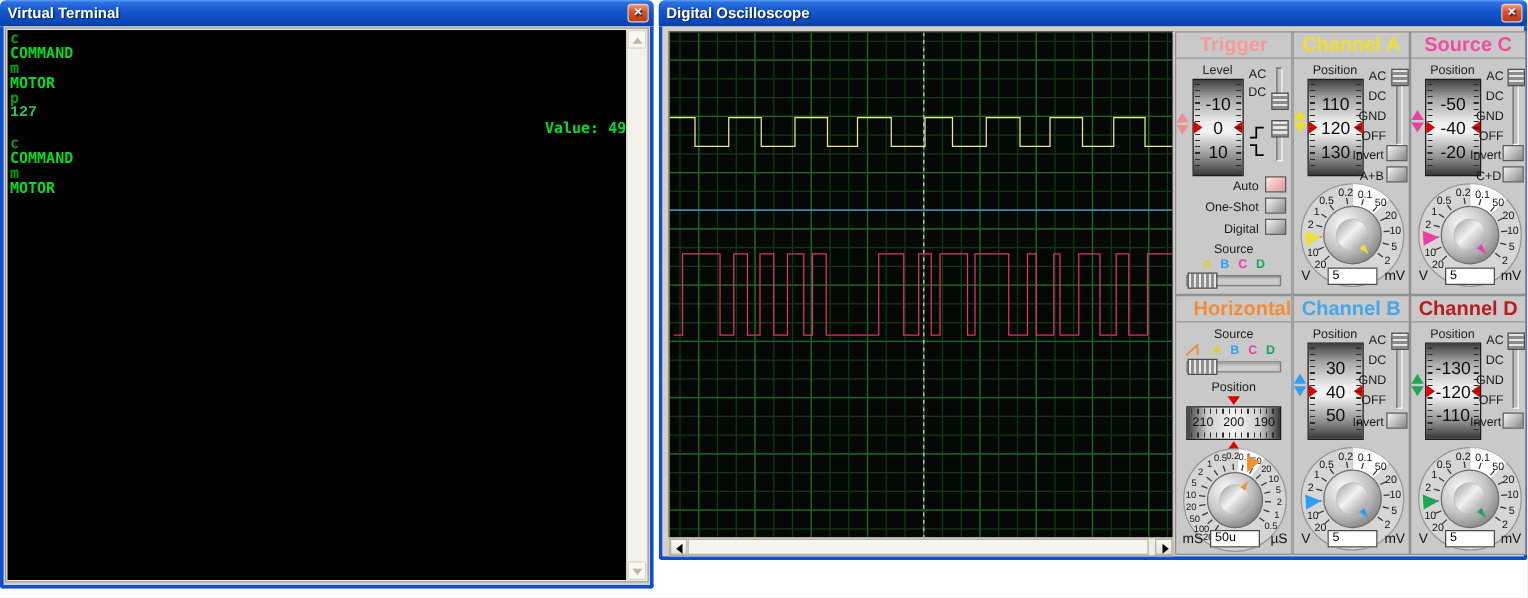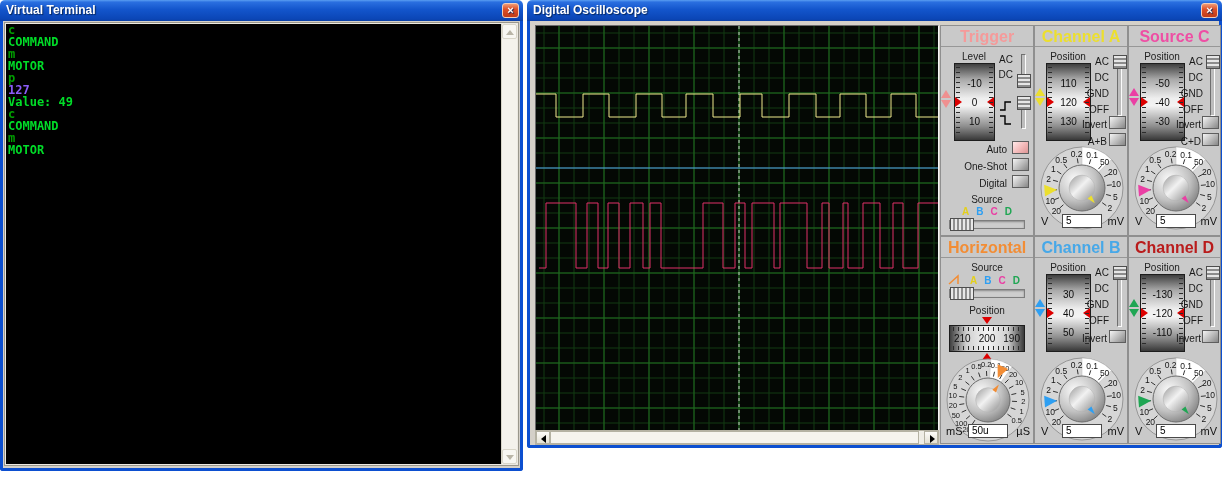--- a/index.html
+++ b/index.html
@@ -41,21 +41,21 @@
   .panel{position:absolute;width:94px;height:211px;background:#c9c9c9;border:1px solid #8f8f8f;font-size:10px;color:#1a1a1a;}
   .panel-title{position:absolute;left:0;right:0;top:0;height:21px;line-height:21px;text-align:center;
     font-weight:bold;font-size:16px;border-bottom:1px solid #979797;}
   .sub-label{position:absolute;text-align:center;font-size:10px;color:#222;}
   
   .vslider{position:absolute;border:1px solid #1d1d1d;
     background:linear-gradient(180deg,#3f3f3f 0%,#a8a8a8 20%,#eeeeee 45%,#f3f3f3 55%,#8e8e8e 82%,#383838 100%);}
   .vslider::before,.vslider::after{content:"";position:absolute;top:3px;bottom:3px;width:4px;
     background:repeating-linear-gradient(180deg,#2b2b2b 0 1px,transparent 1px 5px);}
   .vslider::before{left:1px;} .vslider::after{right:1px;}
-  .vs-num{position:absolute;left:0;width:100%;text-align:center;font-size:10px;color:#0d0d0d;transform:translateY(-50%);}
+  .vs-num{position:absolute;left:0;width:100%;text-align:center;font-size:14px;color:#0d0d0d;transform:translateY(-50%);}
   .tri-l,.tri-r{position:absolute;top:50%;transform:translateY(-50%);width:0;height:0;
     border-top:5px solid transparent;border-bottom:5px solid transparent;}
   .tri-l{left:0;border-left:7px solid #dd0000;}
   .tri-r{right:0;border-right:7px solid #dd0000;}
   .dbl-arrow{position:absolute;width:12px;}
   .dbl-arrow i{display:block;width:0;height:0;border-left:5px solid transparent;border-right:5px solid transparent;margin:2px 0;}
   .dbl-arrow .up{border-bottom:8px solid var(--accent,#888);}
   .dbl-arrow .dn{border-top:8px solid var(--accent,#888);}
   
   .vswitch{position:absolute;width:14px;}
@@ -101,22 +101,22 @@
       <span>Virtual Terminal</span>
       <div class="closebtn">×</div>
     </div>
     <div class="vt-inner">
       <div class="vt-screen" id="vt-screen">
           <div class="tline" style="color: rgb(0, 160, 0);">c</div>
           <div class="tline" style="color: rgb(0, 220, 40);">COMMAND</div>
           <div class="tline" style="color: rgb(0, 160, 0);">m</div>
           <div class="tline" style="color: rgb(0, 220, 40);">MOTOR</div>
           <div class="tline" style="color: rgb(0, 160, 0);">p</div>
-          <div class="tline" style="color: #8b5cf6;">127</div>
-          <div class="tline" style="color: rgb(0, 220, 40);">Value: 49</div>
+          <div class="tline" style="color: #22c55e; font-family: Liberation Mono, monospace;">127</div>
+          <div class="tline" style="color: rgb(0, 220, 40); text-align: right;">Value: 49</div>
           <div class="tline" style="color: rgb(0, 160, 0);">c</div>
           <div class="tline" style="color: rgb(0, 220, 40);">COMMAND</div>
           <div class="tline" style="color: rgb(0, 160, 0);">m</div>
           <div class="tline" style="color: rgb(0, 220, 40);">MOTOR</div>
         </div>
       <div class="vt-scroll">
         <div class="sbtn" style="top:0">
             <i class="chev up"></i>
           </div>
         <div class="sbtn" style="bottom:0">
@@ -346,21 +346,21 @@
       <div class="valbox" style="left:27px;top:188px;">5</div>
       <span class="unit" style="right:3px;top:189px;">mV</span>
     </div>
 
     <div class="panel" style="left: 598px; top: 4px; width: 93px; --accent: #ea3fa4;">
       <div class="panel-title" style="color: rgb(238, 79, 164);">Source C</div>
       <div class="sub-label" style="left:10px;top:25px;width:46px;">Position</div>
       <div class="vslider" style="left:11px;top:37px;width:45px;height:78px;">
         <span class="vs-num" style="top:25%;">-50</span>
         <span class="vs-num" style="top:50%;">-40</span>
-        <span class="vs-num" style="top:75%;">-30</span>
+        <span class="vs-num" style="top:75%;">-20</span>
         <i class="tri-l"></i>
         <i class="tri-r"></i>
       </div>
       <div class="dbl-arrow" style="left:0px;top:60px;">
           <i class="up"></i>
           <i class="dn"></i>
         </div>
       <div class="btn-label" style="left:38px;top:30px;width:36px;">AC</div>
       <div class="btn-label" style="left:38px;top:46px;width:36px;">DC</div>
       <div class="btn-label" style="left:38px;top:62px;width:36px;">GND</div>
@@ -418,21 +418,21 @@
           <circle cx="47" cy="42" r="12.88" fill="url(#kg2i)" stroke="#b0b0b0" stroke-width="0.5"></circle>
           <polygon points="59.85575219373079,57.32088886237956 52.633658753430694,52.59537111430712 56.45612904328067,49.387937703907895" fill="#ea3fa4"></polygon>
           <polygon points="22.060898743504392,43.74391184360312 9.14460147251367,38.68808177558897 9.97393753816106,50.54814006506687" fill="#ea3fa4"></polygon>
         </svg>
       <span class="unit" style="left:6px;top:189px;">V</span>
       <div class="valbox" style="left:27px;top:188px;">5</div>
       <span class="unit" style="right:3px;top:189px;">mV</span>
     </div>
 
     <div class="panel" style="left: 410px; top: 215px; height: 208px; --accent: #f28d35;">
-      <div class="panel-title" style="color: rgb(242, 141, 53);">Horizontal</div>
+      <div class="panel-title" style="color: rgb(242, 141, 53); text-align: right;">Horizontal</div>
       <div class="sub-label" style="left:0;top:25px;width:100%;">Source</div>
       <svg style="position:absolute;left:7px;top:37px;" width="14" height="12">
         <path d="M1,10 L10,2 L10,10" fill="none" stroke="#f28d35" stroke-width="1.5"></path>
         </svg>
       <div class="src-letters" style="left:14px;top:38px;width:80px;">
           <span class="src-letter" style="color: rgb(227, 207, 29);">A</span>
           <span class="src-letter" style="color: rgb(46, 159, 242);">B</span>
           <span class="src-letter" style="color: rgb(234, 63, 164);">C</span>
           <span class="src-letter" style="color: rgb(31, 166, 83);">D</span>
         </div>

